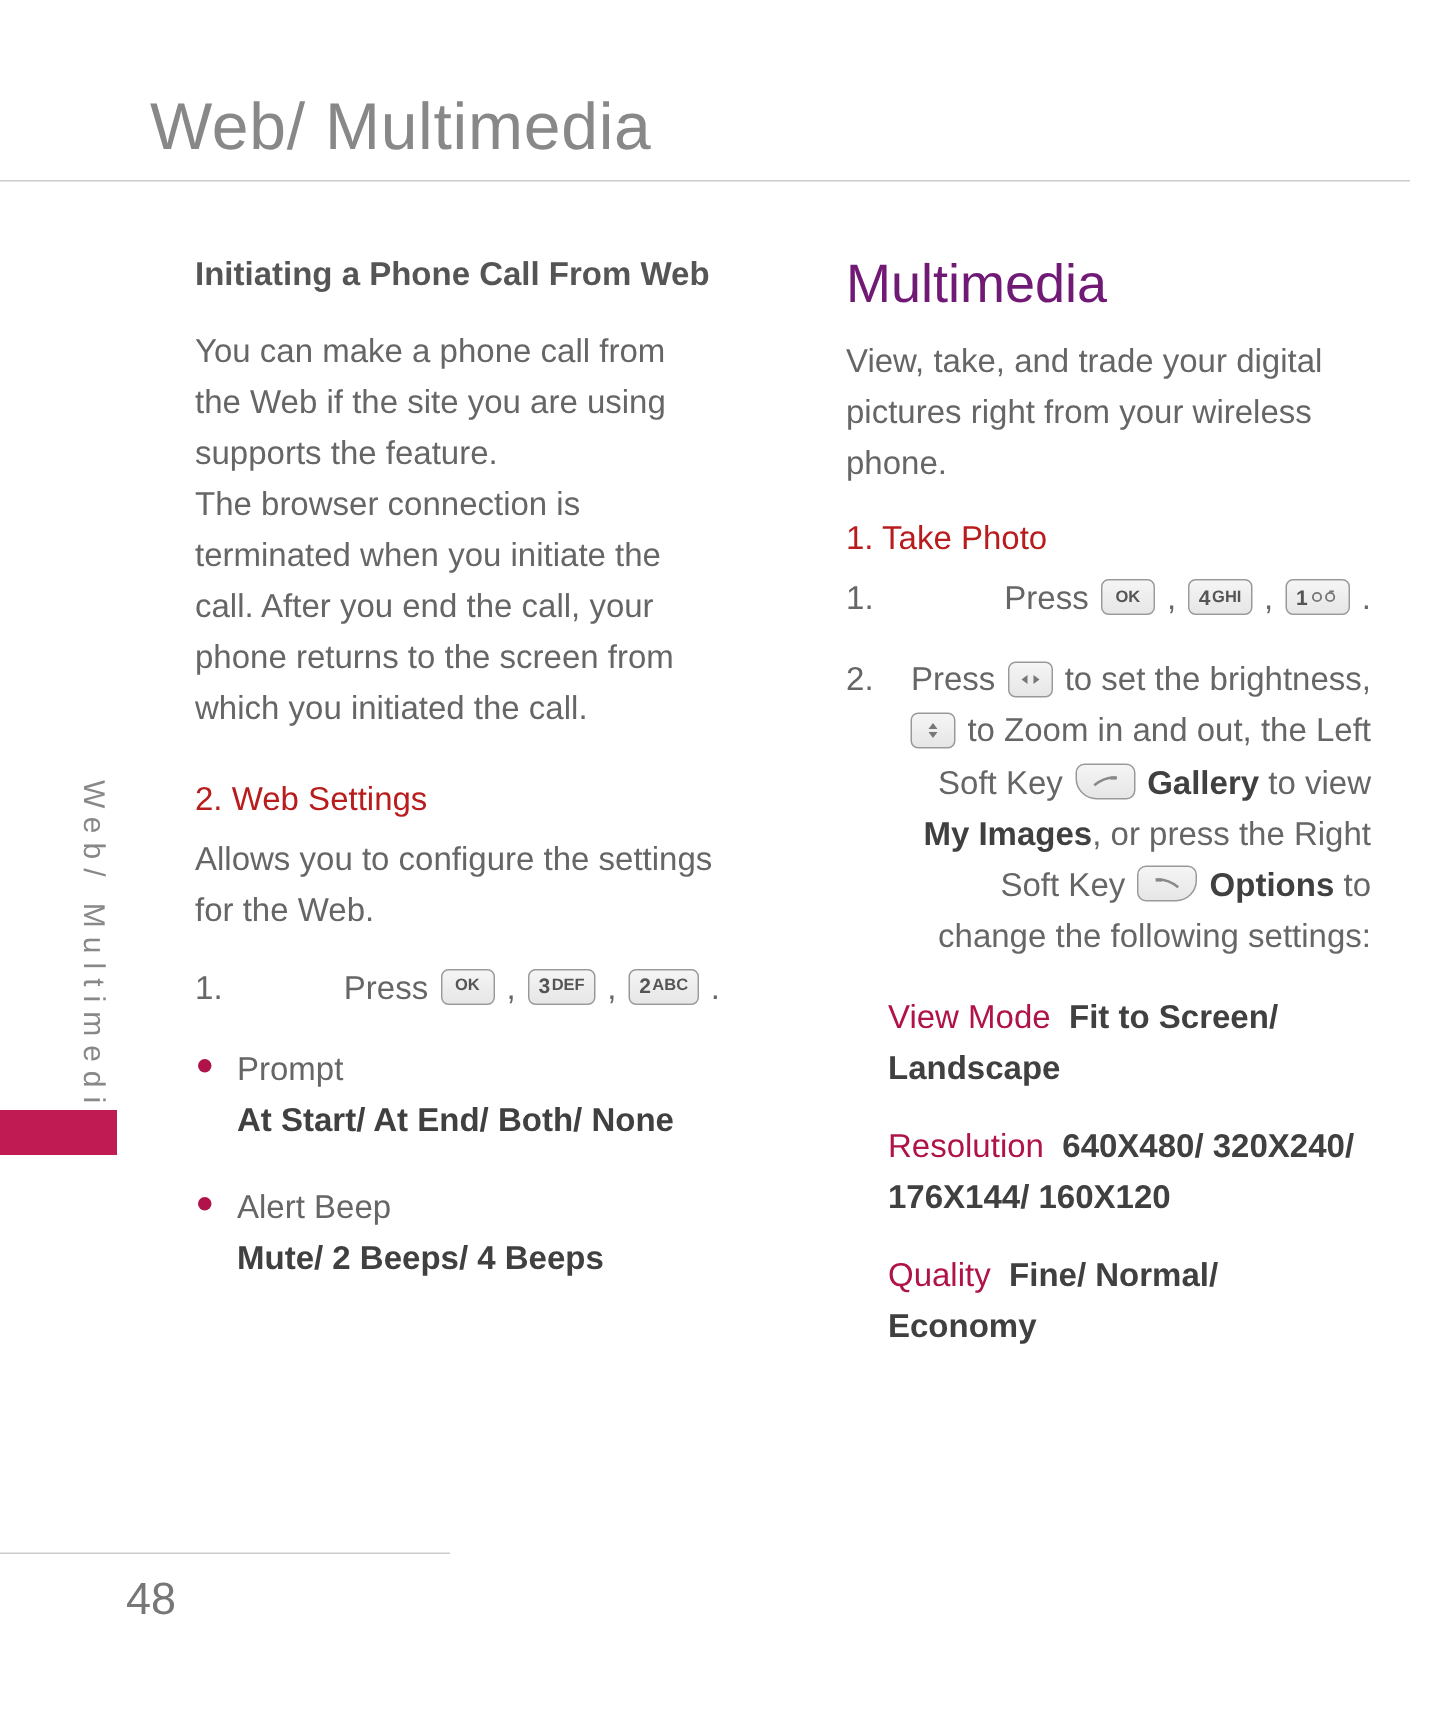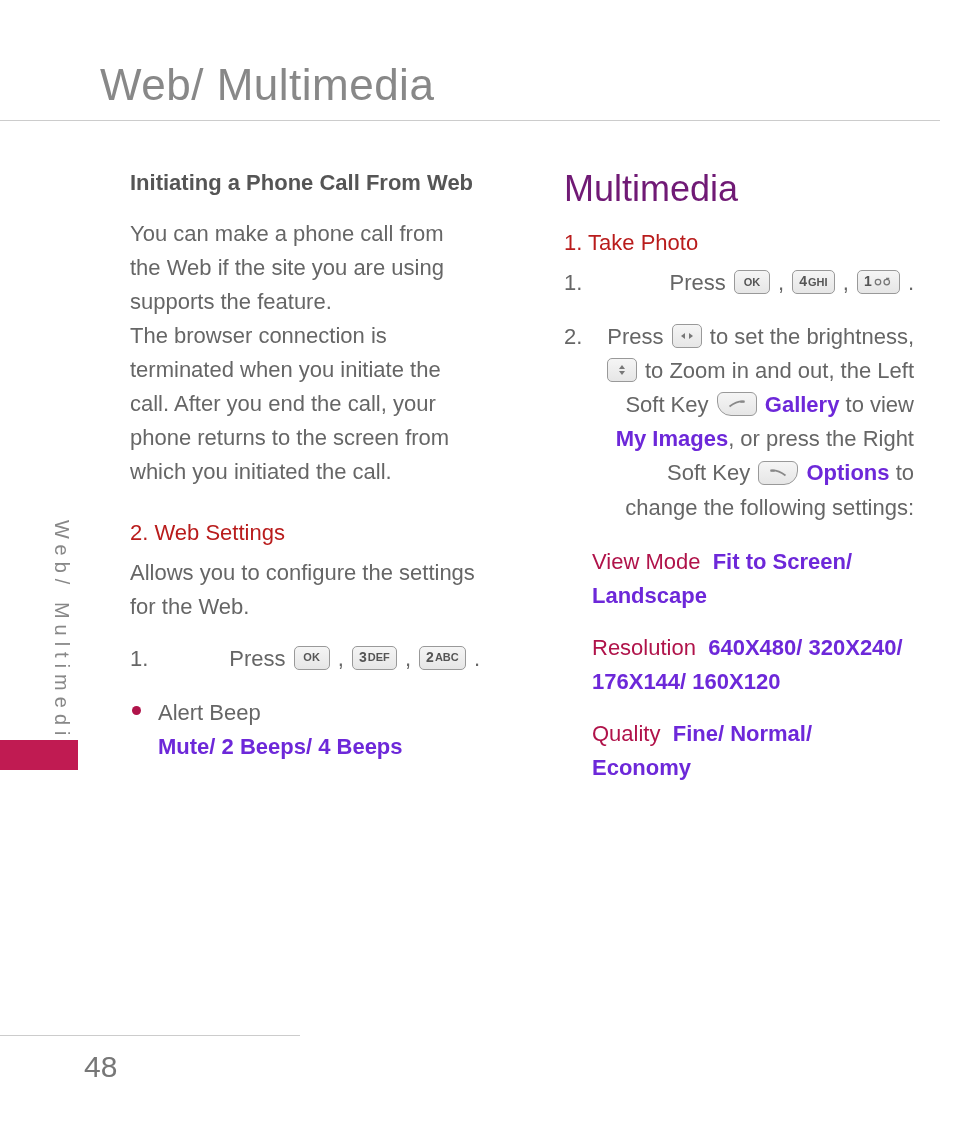--- a/index.html
+++ b/index.html
@@ -80,21 +80,21 @@
     font-size: 22px;
     line-height: 1.4;
     margin-bottom: 18px;
   }
   .body {
     font-size: 22px;
     line-height: 1.55;
     color: #666;
     font-weight: 300;
   }
-  .body strong { font-weight: 600; color: #6d28d9; }
+  .body strong { font-weight: 600; color: #404040; }
   .h2 {
     color: #b91c1c;
     font-size: 22px;
     font-weight: 400;
     margin: 30px 0 10px 0;
   }
   .h1m {
     color: #701a75;
     font-size: 36px;
     font-weight: 400;
@@ -171,28 +171,33 @@
         <span class="key">
             <span class="big">2</span>
             <span>ABC</span>
           </span>
         <span> .</span>
       </li>
     </ol>
 
     <ul class="bullets body">
       <li>
+        <span>Prompt</span><br>
+        <strong>At Start/ At End/ Both/ None</strong>
+      </li>
+      <li>
         <span>Alert Beep</span><br>
         <strong>Mute/ 2 Beeps/ 4 Beeps</strong>
       </li>
     </ul>
   </div>
 
   <div class="col">
     <div class="h1m">Multimedia</div>
+    <p class="body">View, take, and trade your digital pictures right from your wireless phone.</p>
 
     <div class="h2" style="margin-top:20px">1. Take Photo</div>
 
     <ol class="steps body">
       <li>
         <span>Press </span>
         <span class="key">OK</span>
         <span> , </span>
         <span class="key">
             <span class="big">4</span>

